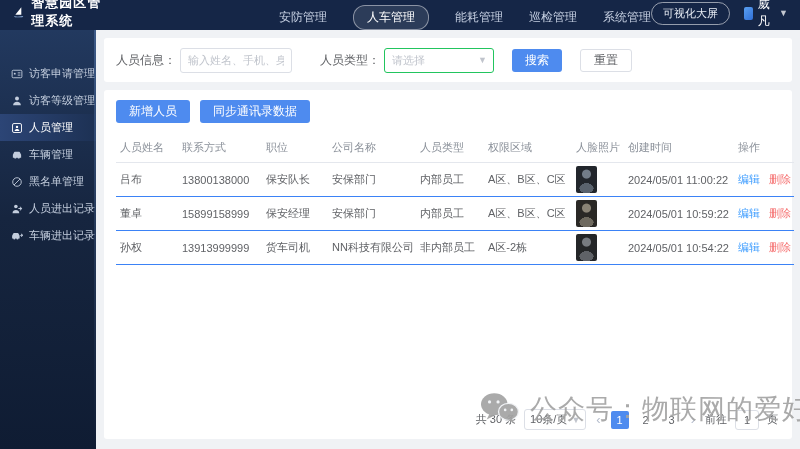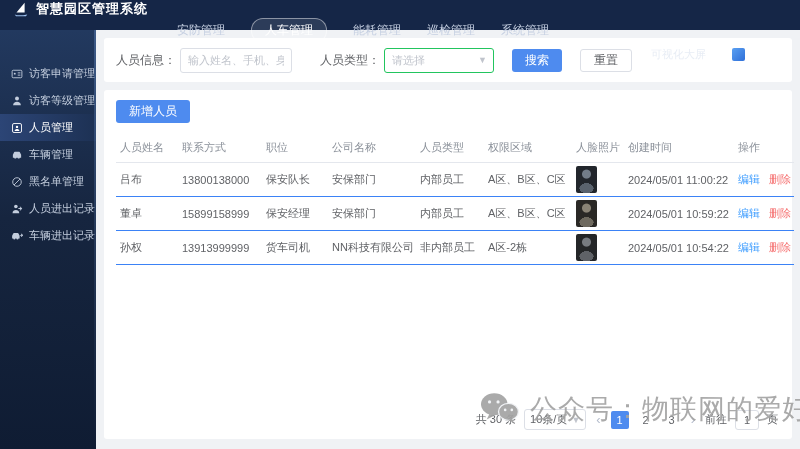--- a/index.html
+++ b/index.html
@@ -2,21 +2,21 @@
 <html><head>
 <meta charset="utf-8">
 <style>
   * { margin:0; padding:0; box-sizing:border-box; }
   html,body { width:800px; height:449px; }
   body { font-family:"Liberation Sans","DejaVu Sans",sans-serif; background:#f0f2f5; }
   .screen { position:relative; width:800px; height:449px; overflow:hidden; background:#f0f2f5; }
 
   
   .header { position:absolute; top:0; left:0; right:0; height:30px; background:#152647;
-            display:flex; align-items:flex-start; padding:0 12px; z-index:5;flex-direction:column; }
+            display:flex; align-items:flex-end; padding:0 12px; z-index:5; }
   .logo-wrap { display:flex; align-items:center; gap:6px; }
   .logo-icon { width:18px; height:18px; }
   .app-title { color:#fff; font-size:13px; font-weight:bold; letter-spacing:1px; }
   .top-nav { display:flex; align-items:center; gap:26px; margin-left:165px; }
   .nav-item { color:#c6d0e2; font-size:12px; cursor:pointer; padding:3px 0; white-space:nowrap;font-family:Liberation Mono, monospace; }
   .nav-item.active { background:rgba(255,255,255,0.10); border:1px solid rgba(255,255,255,0.45);
                      border-radius:12px; padding:3px 13px; color:#fff; }
   .header-right { margin-left:auto; display:flex; align-items:center; gap:14px; }
   .screen-btn { color:#e8edf5; font-size:11px; border:1px solid rgba(255,255,255,0.55);
                 border-radius:12px; padding:3px 11px; cursor:pointer; white-space:nowrap; }
@@ -189,20 +189,21 @@
         <span class="arrow">▼</span>
       </span>
       <span class="gap18"></span>
       <button class="btn btn-primary">搜索</button>
       <button class="btn btn-plain">重置</button>
     </div>
 
     <div class="card table-card">
       <div class="toolbar">
         <button class="btn btn-primary">新增人员</button>
+        <button class="btn btn-primary">同步通讯录数据</button>
       </div>
 
       <table>
         <colgroup>
           <col style="width:62px">
             <col style="width:84px">
             <col style="width:66px">
           <col style="width:88px">
             <col style="width:68px">
             <col style="width:88px">

